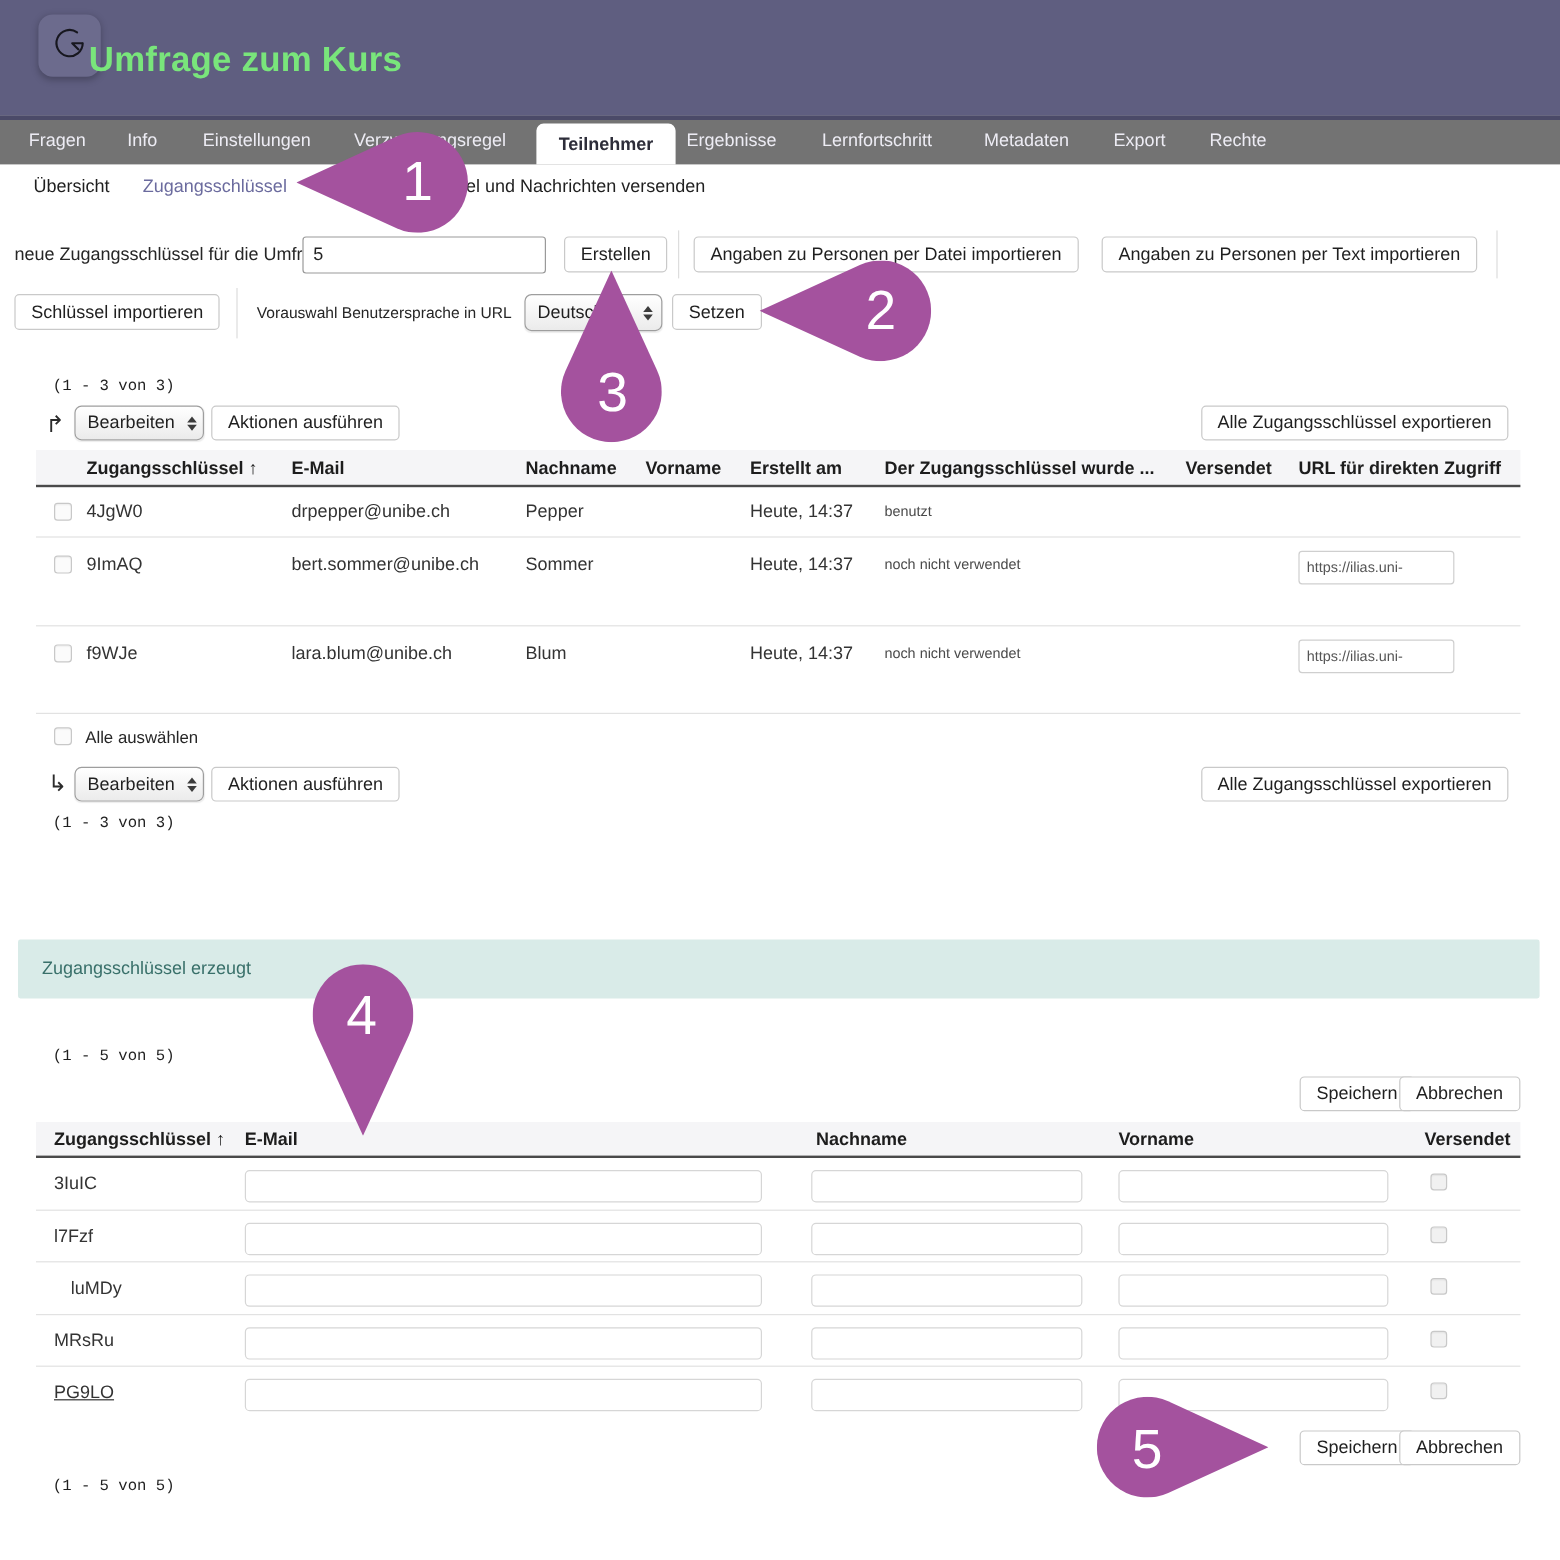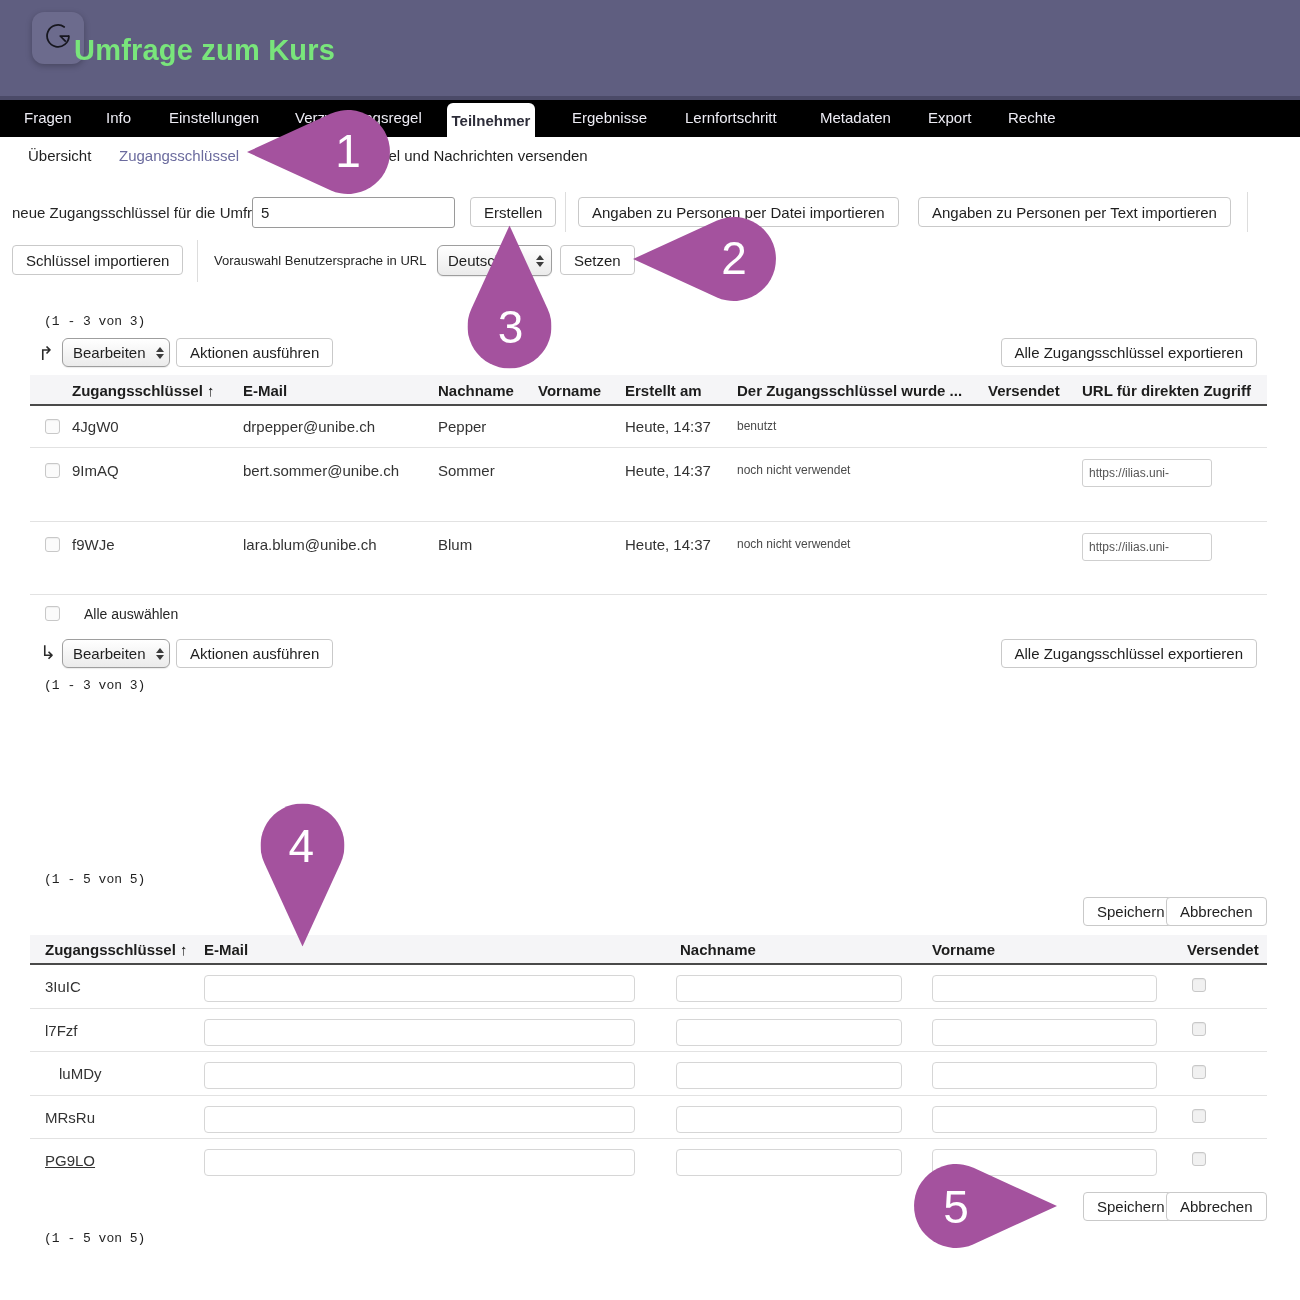--- a/index.html
+++ b/index.html
@@ -8,23 +8,23 @@
   #page { position:relative; width:1300px; height:1300px; background:#fff; overflow:hidden; }
   .abs { position:absolute; }
 
   
   .hdr { position:absolute; left:0; top:0; width:1300px; height:96px; background:#5f5e80; }
   .hdr-strip { position:absolute; left:0; top:96px; width:1300px; height:4px; background:#4b4a68; }
   .logo-tile { position:absolute; left:32px; top:12px; width:52px; height:52px; background:#6c6b8d; border-radius:12px; box-shadow:0 2px 6px rgba(0,0,0,.25); display:flex; align-items:center; justify-content:center; }
   .page-title { position:absolute; left:74px; top:34px; font-size:29px; font-weight:bold; color:#79e57b; letter-spacing:.2px; }
 
   
-  .tabbar { position:absolute; left:0; top:100px; width:1300px; height:37px; background:#000000; }
+  .tabbar { position:absolute; left:0; top:100px; width:1300px; height:37px; background:#737373; }
   .tab { position:absolute; top:9px; font-size:15px; color:#edecf4; cursor:default; white-space:nowrap; }
-  .tab-active-box { position:absolute; left:447px; top:3px; width:88px; height:34px; background:#ffffff; border-radius:6px 6px 0 0; display:flex; align-items:center; justify-content:center; font-size:15px; font-weight:600; color:#2d2d39; }
+  .tab-active-box { position:absolute; left:447px; top:3px; width:116px; height:34px; background:#ffffff; border-radius:6px 6px 0 0; display:flex; align-items:center; justify-content:center; font-size:15px; font-weight:600; color:#2d2d39; }
 
   
   .subtab { position:absolute; top:147px; font-size:15px; white-space:nowrap; }
   .subtab.dark { color:#1f1f1f; }
   .subtab.link { color:#6b6b9e; }
 
   
   .btn { position:absolute; background:#fff; border:1px solid #c9c9c9; border-radius:4px; font-size:15px; color:#1f1f1f; display:flex; align-items:center; justify-content:center; padding:10px 13px; height:30px; white-space:nowrap; font-family:"Liberation Sans",sans-serif; }
   .txt-input { position:absolute; border:1px solid #9a9a9a; border-radius:3px; background:#fff; font-size:15px; color:#222; padding:0 8px; height:31px; font-family:"Liberation Sans",sans-serif; }
   .mini-input { position:absolute; border:1px solid #cfcfcf; border-radius:3px; background:#fff; font-size:12px; color:#555; padding:0 6px; height:28px; width:130px; font-family:"Liberation Sans",sans-serif; }
@@ -162,33 +162,36 @@
     <div class="cb" style="left:15px; top:15px;"></div>
     <span class="cell" style="left:42px; top:14px;">f9WJe</span>
     <span class="cell" style="left:213px; top:14px;">lara.blum@unibe.ch</span>
     <span class="cell" style="left:408px; top:14px;">Blum</span>
     <span class="cell" style="left:595px; top:14px;">Heute, 14:37</span>
     <span class="cell small" style="left:707px; top:15px;">noch nicht verwendet</span>
     <input class="mini-input" style="left: 1052px; top: 11px;" value="https://ilias.uni-">
   </div>
 
   <div class="cb" style="left:45px; top:606px;"></div>
-  <span class="abs" style="left:84px; top:606px; font-size:14px; color:#262626;">Alle auswählen</span>
+  <span class="abs" style="left:71px; top:606px; font-size:14px; color:#262626;">Alle auswählen</span>
   <span class="arrow-ico" style="left:40px; top:641px;">↳</span>
   <div class="mac-select" style="left:62px; top:639px; width:108px; height:29px;">
     <span>Bearbeiten</span>
     <span class="ud">
         <i class="u"></i>
         <i class="d"></i>
       </span>
   </div>
   <div class="btn" style="left:176px; top:639px; height:29px;">Aktionen ausführen</div>
   <div class="btn" style="right:43px; top:639px; height:29px;">Alle Zugangsschlüssel exportieren</div>
   <span class="range" style="left:44px; top:678px;">(1 - 3 von 3)</span>
 
+  <div class="msg">
+    <span>Zugangsschlüssel erzeugt</span>
+  </div>
 
   <span class="range" style="left:44px; top:872px;">(1 - 5 von 5)</span>
   <div class="btn" style="left:1083px; top:897px; height:29px;">Speichern</div>
   <div class="btn" style="left:1166px; top:897px; height:29px;">Abbrechen</div>
 
   <div class="thead" style="top:935px; height:30px;">
     <span class="th" style="left:15px; top:6px;"><span>Zugangsschlüssel</span> <span class="sort-ico">↑</span></span>
     <span class="th" style="left:174px; top:6px;">E-Mail</span>
     <span class="th" style="left:650px; top:6px;">Nachname</span>
     <span class="th" style="left:902px; top:6px;">Vorname</span>

